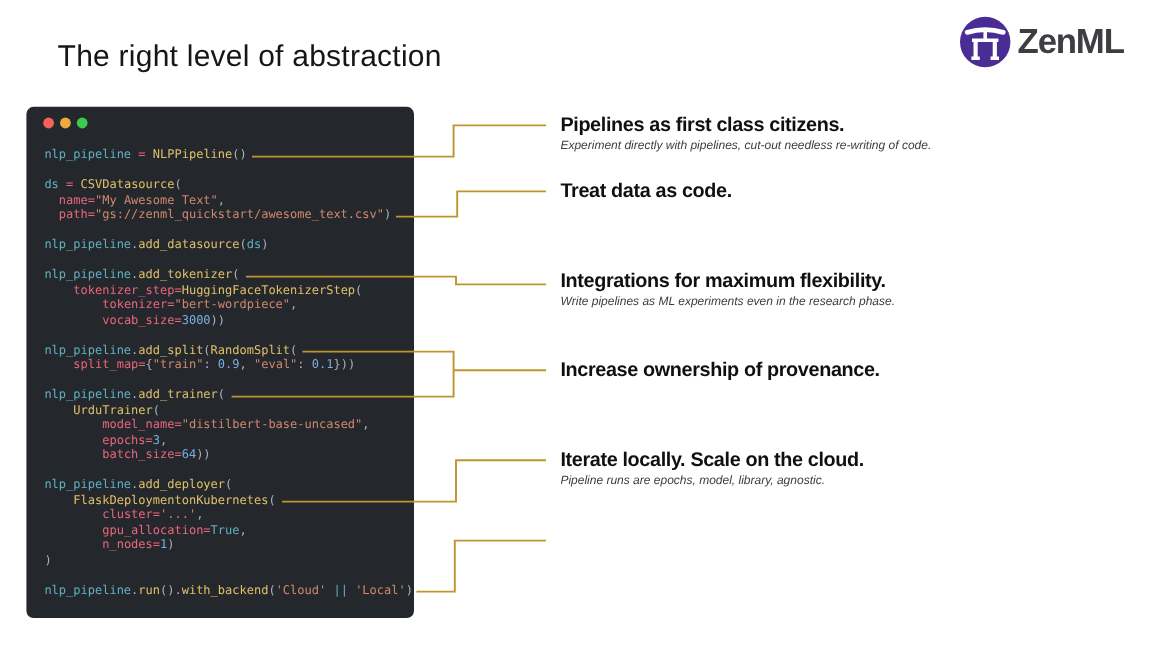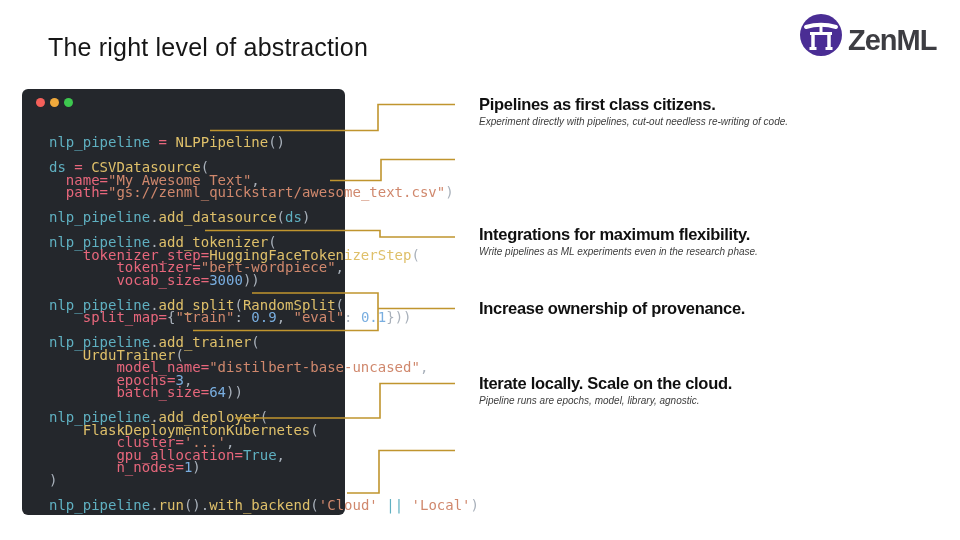--- a/index.html
+++ b/index.html
@@ -9,48 +9,48 @@
     --code-string:#d0886d; --code-number:#79aee0; --code-constant:#5fb0c1;
     --code-plain:#a9b1bb;
   }
   *{margin:0;padding:0;box-sizing:border-box;}
   html,body{background:#fff;}
   .slide{position:relative;width:960px;height:540px;background:#ffffff;overflow:hidden;
          font-family:"Liberation Sans",sans-serif;}
   .slide-title{position:absolute;left:36px;top:33px;font-size:25px;font-weight:400;
          color:#161616;letter-spacing:0.2px;margin-left:12px;}
   
-  .logo{position:absolute;left:799px;top:13px;display:flex;align-items:flex-end;gap:5px;}
+  .logo{position:absolute;left:799px;top:13px;display:flex;align-items:center;gap:5px;}
   .logo-text{font-size:29px;font-weight:700;color:#3d3d42;letter-spacing:-1px;}
   
   .editor{position:absolute;left:22px;top:89px;width:323px;height:426px;
           background:var(--editor-bg);border-radius:6px;z-index:1;}
   .traffic-lights{position:absolute;left:14px;top:9px;display:flex;gap:5px;}
   .dot{width:9px;height:9px;border-radius:50%;}
   .dot.red{background:var(--traffic-red);}
   .dot.yellow{background:var(--traffic-yellow);}
   .dot.green{background:var(--traffic-green);}
-  .code{position:absolute;left:15px;top:35px;right:2px;margin:12px;
-        font-family:"DejaVu Sans Mono",monospace;font-size:14px;line-height:12.5px;
+  .code{position:absolute;left:15px;top:35px;right:2px;margin:0;
+        font-family:"DejaVu Sans Mono",monospace;font-size:10px;line-height:12.5px;
         white-space:pre;color:var(--code-plain);}
   .code-line{height:12.5px;}
   .tok-v{color:var(--code-variable);}
   .tok-o{color:var(--code-operator);}
   .tok-f{color:var(--code-function);}
   .tok-s{color:var(--code-string);}
   .tok-n{color:var(--code-number);}
   .tok-k{color:var(--code-constant);}
   .tok-p{color:var(--code-plain);}
   
   .connectors{position:absolute;left:0;top:0;width:960px;height:540px;z-index:2;
         pointer-events:none;}
   .connectors path{fill:none;stroke:var(--accent-gold);stroke-width:1.6px;}
   
   #annotations{position:absolute;left:0;top:0;width:960px;height:540px;z-index:3;}
-  .annotation{position:absolute;left:479px;width:480px;}
+  .annotation{position:absolute;left:467px;width:480px;}
   .annotation:nth-child(1){top:94px;}
   .annotation:nth-child(2){top:149px;}
   .annotation:nth-child(3){top:224px;}
   .annotation:nth-child(4){top:298px;}
   .annotation:nth-child(5){top:373px;}
   .annotation:nth-child(6){top:440px;}
   .ann-title{font-size:16.5px;font-weight:700;color:#101010;letter-spacing:-0.3px;line-height:21px;}
   .ann-sub{font-size:10px;color:#3d3d3d;margin-top:1px;line-height:12px;font-style:italic;}
 </style>
 </head>
@@ -91,20 +91,21 @@
     <path d="M235 418 H380 V383.5 H455"></path>
     <path d="M347 493 H379 V450.5 H455"></path>
   </svg>
 
   <div id="annotations">
       <div class="annotation">
         <div class="ann-title">Pipelines as first class citizens.</div>
         <div class="ann-sub">Experiment directly with pipelines, cut-out needless re-writing of code.</div>
       </div>
       <div class="annotation">
+        <div class="ann-title">Treat data as code.</div>
       </div>
       <div class="annotation">
         <div class="ann-title">Integrations for maximum flexibility.</div>
         <div class="ann-sub">Write pipelines as ML experiments even in the research phase.</div>
       </div>
       <div class="annotation">
         <div class="ann-title">Increase ownership of provenance.</div>
       </div>
       <div class="annotation">
         <div class="ann-title">Iterate locally. Scale on the cloud.</div>

